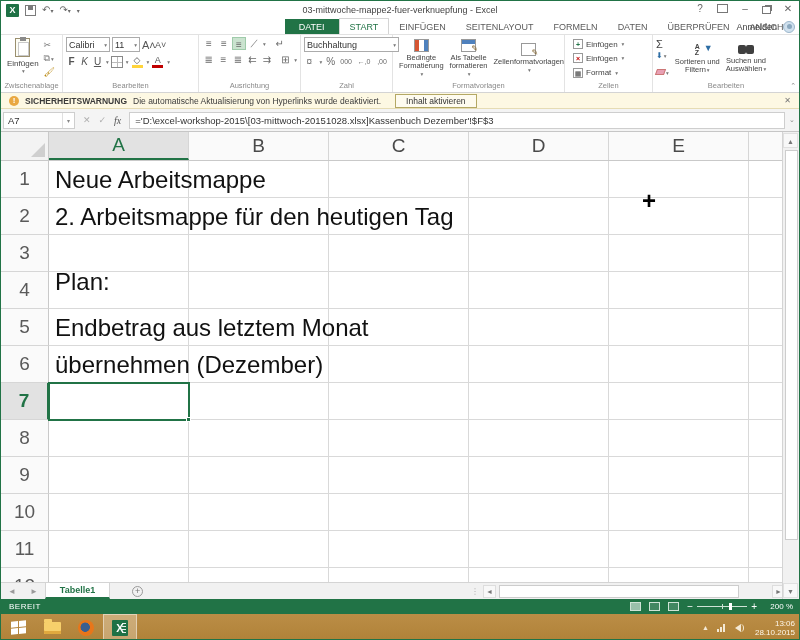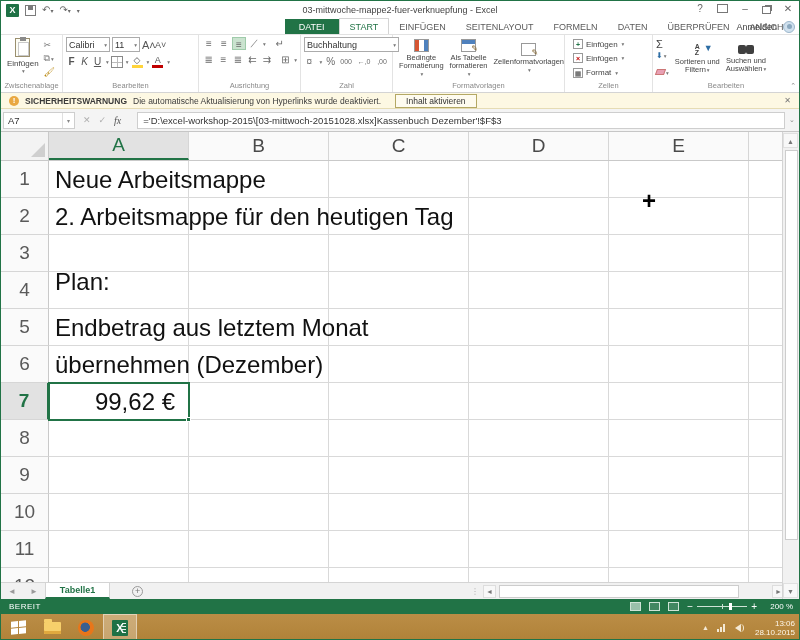--- a/index.html
+++ b/index.html
@@ -85,21 +85,21 @@
   .msg-label { font-weight:bold; margin-right:6px; }
   .msg-btn { margin-left:14px; border:1px solid #b4a864; background:#fefbef; font-size:8.5px; padding:1px 10px; color:#333; }
   .msg-close { position:absolute; right:8px; color:#777; font-size:8px; }
 
   
   .fbar { position:absolute; top:108px; left:0; right:0; height:23px; background:#f4f4f4; border-bottom:1px solid #c6c6c6; display:flex; align-items:center; }
   .namebox { width:72px; height:17px; margin-left:2px; background:#fff; border:1px solid #cecece; font-size:9.5px; color:#333; display:flex; align-items:center; padding:0 4px; justify-content:space-between; }
   .nb-drop { color:#888; font-size:6px; border-left:1px solid #e0e0e0; padding-left:4px; height:100%; display:flex; align-items:center; }
   .fbtns { display:flex; align-items:center; gap:8px; padding:0 8px; color:#b0b0b0; font-size:9px; }
   .fx { color:#555; font-style:italic; font-family:"Liberation Serif", serif; font-size:10px; }
-  .finput { flex:1; height:17px; background:#fff; border:1px solid #cecece; font-size:9.5px; color:#333; display:flex; align-items:center; padding:0 5px; white-space:nowrap; overflow:hidden;margin-left:8px; }
+  .finput { flex:1; height:17px; background:#fff; border:1px solid #cecece; font-size:9.5px; color:#333; display:flex; align-items:center; padding:0 5px; white-space:nowrap; overflow:hidden; }
   .f-expand { width:14px; text-align:center; color:#888; font-size:7px; }
 
   
   .gridwrap { position:absolute; top:131px; left:0; right:0; height:450px; background:#fff; }
   .colheaders { display:flex; height:29px; border-bottom:1px solid #c9c9c9; }
   .corner { width:48px; background:#f3f3f3; border-right:1px solid #c9c9c9; position:relative; }
   .corner .tri { position:absolute; right:3px; bottom:3px; width:0; height:0; border-left:14px solid transparent; border-bottom:14px solid #cfcfcf; }
   .colh { width:140px; background:#fafafa; border-right:1px solid #d6d6d6; font-size:19px; color:#4a4a4a; text-align:center; line-height:28px; font-family:"Liberation Sans", sans-serif; }
   .colh.sel { background:#e2e2e2; color:#217346; border-bottom:2px solid #217346; line-height:26px; }
   .colh.partial { width:35px; border-right:none; }
@@ -499,21 +499,20 @@
           <div class="cell"></div>
           <div class="cell"></div>
           <div class="cell partial"></div>
         </div>
 
       <span class="ctext" style="top:0">Neue Arbeitsmappe</span>
       <span class="ctext" style="top:37px">2. Arbeitsmappe für den heutigen Tag</span>
       <span class="ctext" style="top:102px">Plan:</span>
       <span class="ctext" style="top:185px">übernehmen (Dezember)</span>
       <span class="ctext" style="top:148px">Endbetrag aus letztem Monat</span>
-      <span class="ctext num" style="top:222px">99,62 €</span>
 
       <div class="selbox">
           <span class="handle"></span>
         </div>
       <span class="cellcursor">+</span>
     </div>
     <div class="vscroll">
       <div class="vs-arrow">▲</div>
       <div class="vs-thumb"></div>
       <div class="vs-arrow vs-down">▼</div>

